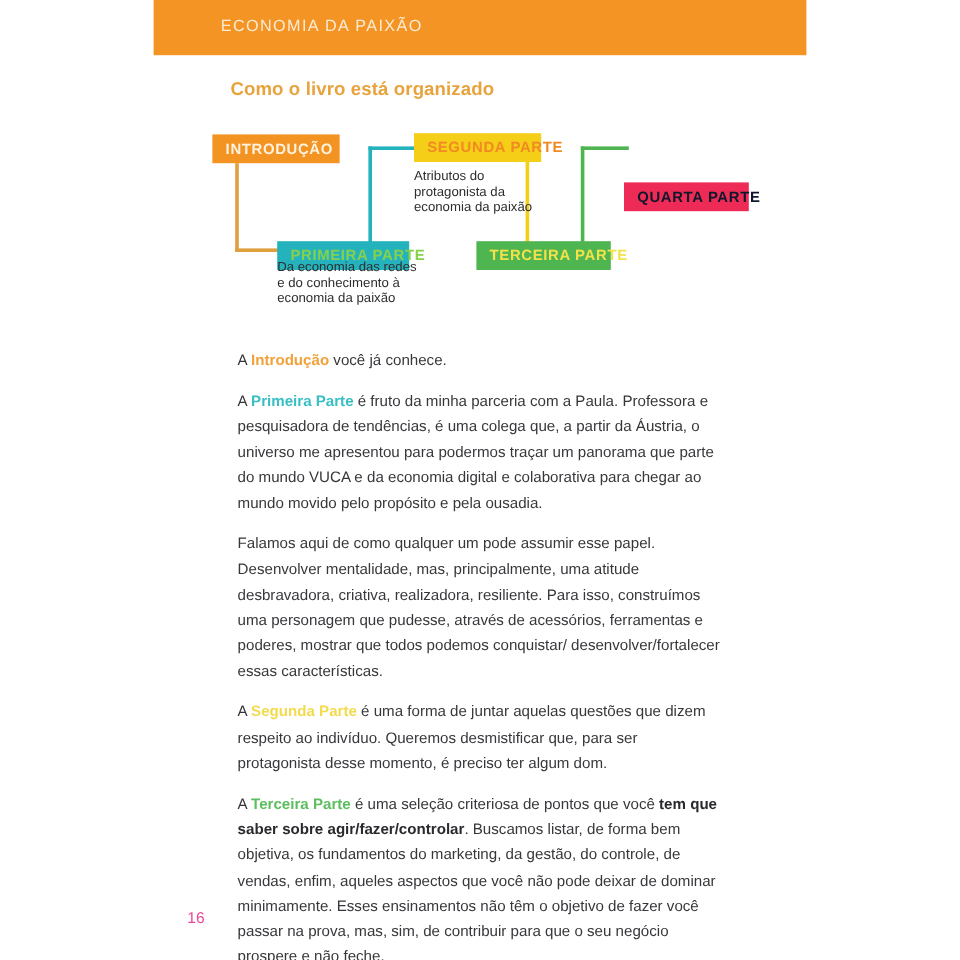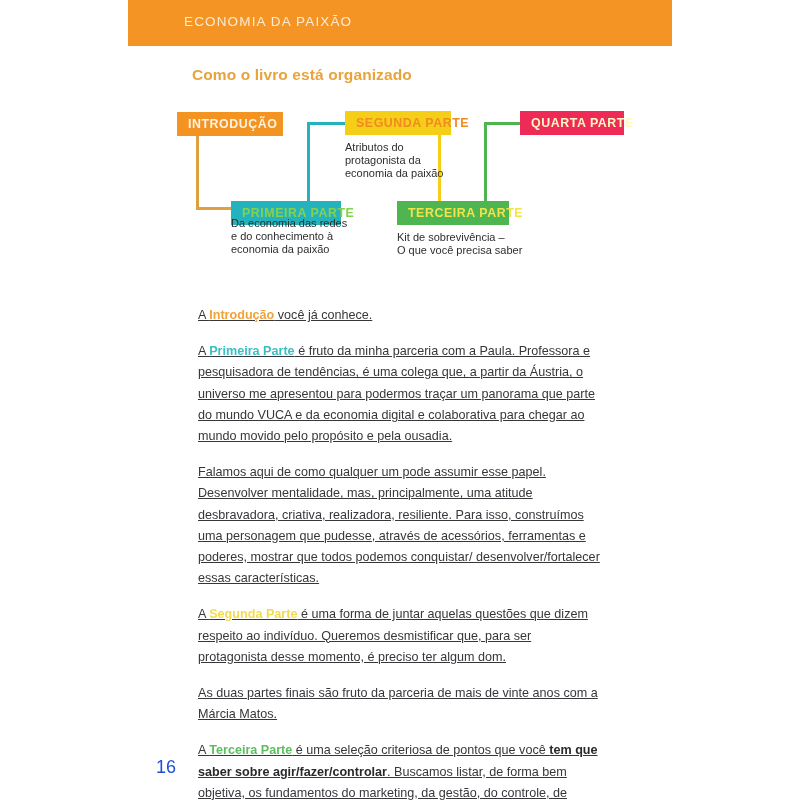--- a/index.html
+++ b/index.html
@@ -77,21 +77,21 @@
     padding-left: 11px;
     white-space: nowrap;
     z-index: 3;
   }
 
   
   .node-introducao     { background: #F39322; color: #FFF3E0; }
   .node-primeira       { background: #24B3BD; color: #86D14C; }
   .node-segunda        { background: #F5CE17; color: #F18A22; }
   .node-terceira       { background: #4FB551; color: #F2E34A; }
-  .node-quarta         { background: #EE2B56; color: #fef9c3; }
+  .node-quarta         { background: #EE2B56; color: #0f172a; margin-top: 41px; }
 
   .caption {
     position: absolute;
     font-size: 11px;
     line-height: 13.2px;
     color: #2E2E2E;
     font-weight: 400;
     z-index: 3;
     white-space: pre-line;
   }
@@ -107,36 +107,35 @@
     position: absolute;
     left: 198px;
     top: 290px;
     width: 404px;
     font-size: 12.6px;
     line-height: 21.2px;
     color: #37373B;
     text-align: left;
   }
   .body-copy p {
-    margin: 15px 0 13px 0;
-    text-decoration: underline;
+    margin: 0 0 13px 0;
   }
   .hl-intro    { color: #F0A23B; font-weight: 700; }
   .hl-primeira { color: #38BFC4; font-weight: 700; }
   .hl-segunda  { color: #F3DB4F; font-weight: 700; }
   .hl-terceira { color: #5CBE5E; font-weight: 700; }
   .bold        { font-weight: 700; color: #2A2A2E; }
 
   
   .folio {
     position: absolute;
     left: 156px;
     top: 757px;
-    font-size: 18px;
-    color: #1d4ed8;
+    font-size: 13px;
+    color: #ec4899;
     font-weight: 400;
   }
 </style>
 </head>
 <body>
 
 <div id="page">
 
   <div class="header-band">
     <div class="header-title">ECONOMIA DA PAIXÃO</div>
@@ -171,40 +170,37 @@
     <div class="node node-segunda" style="left:345px; top:111px; width:106px; height:24px;">
       <span>SEGUNDA PARTE</span>
     </div>
     <div class="caption" style="left:345px; top:141px; width:150px;">Atributos do
 protagonista da
 economia da paixão</div>
 
     <div class="node node-terceira" style="left:397px; top:201px; width:112px; height:24px;">
       <span>TERCEIRA PARTE</span>
     </div>
-    <div class="caption" style="left:397px; top:231px; width:180px;">Kit de sobrevivência –
-O que você precisa saber</div>
 
     <div class="node node-quarta" style="left:520px; top:111px; width:104px; height:24px;">
       <span>QUARTA PARTE</span>
     </div>
 
   </div>
 
   <div class="body-copy">
 
     <p><span>A </span><span class="hl-intro">Introdução</span><span> você já conhece.</span></p>
 
     <p><span>A </span><span class="hl-primeira">Primeira Parte</span><span> é fruto da minha parceria com a Paula. Professora e pesquisadora de tendências, é uma colega que, a partir da Áustria, o universo me apresentou para podermos traçar um panorama que parte do mundo VUCA e da economia digital e colaborativa para chegar ao mundo movido pelo propósito e pela ousadia.</span></p>
 
     <p><span>Falamos aqui de como qualquer um pode assumir esse papel. Desenvolver mentalidade, mas, principalmente, uma atitude desbravadora, criativa, realizadora, resiliente. Para isso, construímos uma personagem que pudesse, através de acessórios, ferramentas e poderes, mostrar que todos podemos conquistar/ desenvolver/fortalecer essas características.</span></p>
 
     <p><span>A </span><span class="hl-segunda">Segunda Parte</span><span> é uma forma de juntar aquelas questões que dizem respeito ao indivíduo. Queremos desmistificar que, para ser protagonista desse momento, é preciso ter algum dom.</span></p>
 
-    <p><span>As duas partes finais são fruto da parceria de mais de vinte anos com a Márcia Matos.</span></p>
 
     <p><span>A </span><span class="hl-terceira">Terceira Parte</span><span> é uma seleção criteriosa de pontos que você </span><span class="bold">tem que saber sobre agir/fazer/controlar</span><span>. Buscamos listar, de forma bem objetiva, os fundamentos do marketing, da gestão, do controle, de vendas, enfim, aqueles aspectos que você não pode deixar de dominar minimamente. Esses ensinamentos não têm o objetivo de fazer você passar na prova, mas, sim, de contribuir para que o seu negócio prospere e não feche.</span></p>
 
   </div>
 
   <div class="folio">16</div>
 
 </div>
 
 </body></html>

